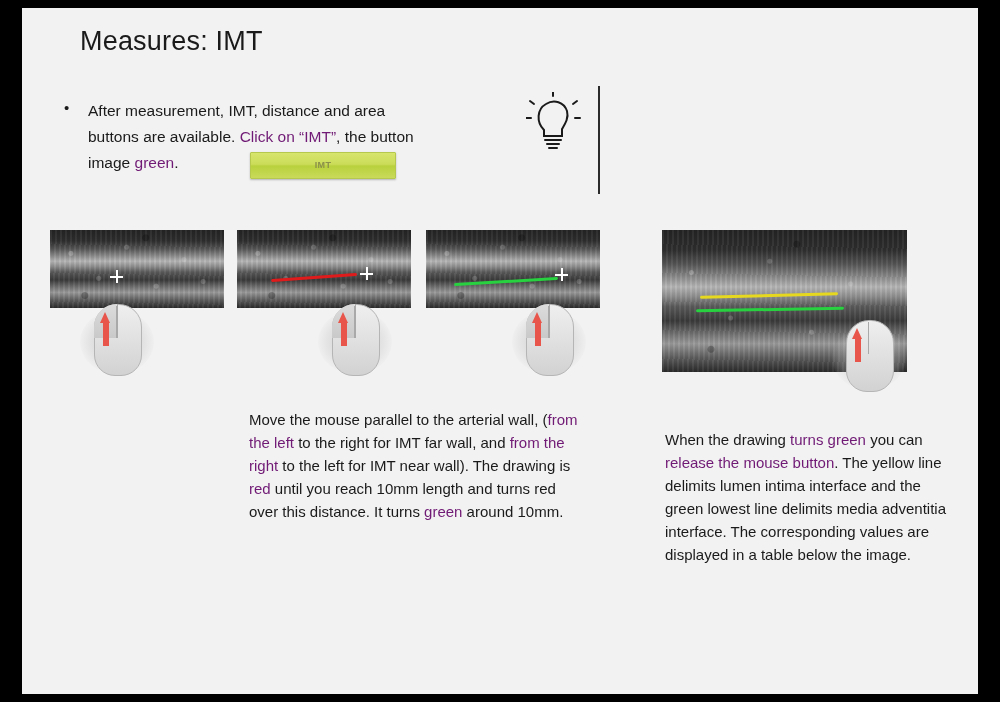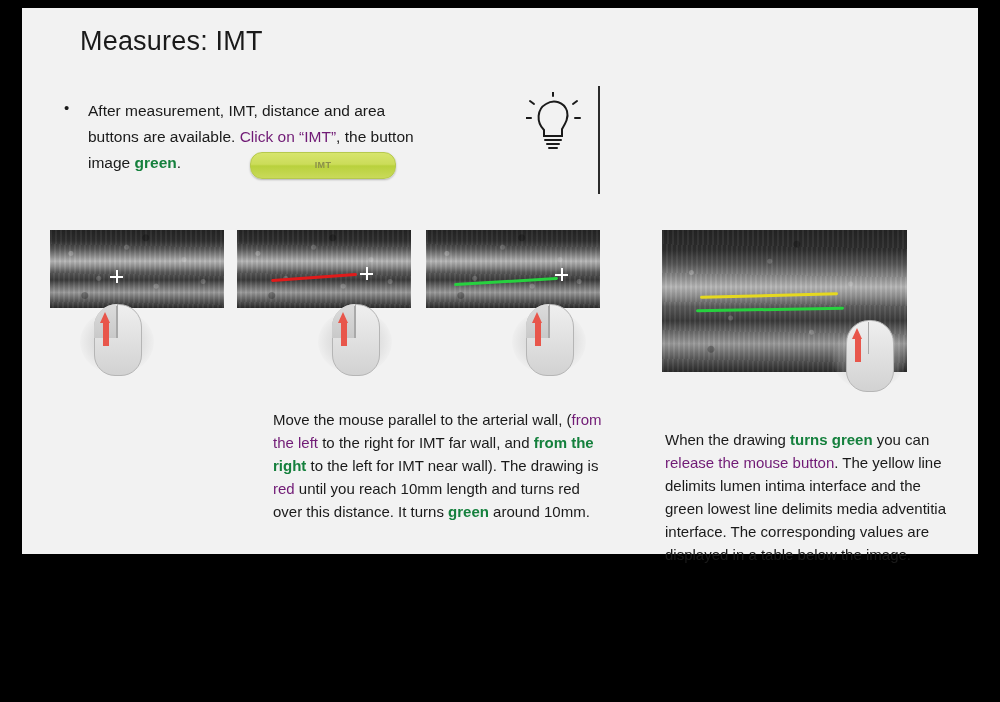--- a/index.html
+++ b/index.html
@@ -11,21 +11,21 @@
     width: 1000px;
     height: 702px;
     overflow: hidden;
     font-family: "Liberation Sans", sans-serif;
   }
   .slide {
     position: absolute;
     left: 22px;
     top: 8px;
     width: 956px;
-    height: 546px;
+    height: 686px;
     background: #f2f2f2;
   }
   .title {
     position: absolute;
     left: 58px;
     top: 18px;
     font-size: 27px;
     color: #1a1a1a;
     letter-spacing: 0.2px;
   }
@@ -44,30 +44,30 @@
     font-size: 15px;
     color: #1a1a1a;
   }
   .bullet-text {
     margin-left: 24px;
     font-size: 15.5px;
     line-height: 26px;
     color: #1a1a1a;
   }
   .red { color: #701a75; }
-  .green { color: #15803d; font-weight: bold; }
+  .green { color: #701a75; }
 
   
   .imt-button {
     position: absolute;
     left: 228px;
     top: 144px;
     width: 144px;
     height: 25px;
-    border-radius: 12px;
+    border-radius: 1px;
     background: linear-gradient(to bottom, #d7e56d 0%, #cbdc59 45%, #b9d13c 52%, #c9da5a 100%);
     border: 1px solid #b6c94e;
     box-shadow: 0 1px 2px rgba(0,0,0,0.25);
     color: #8a8f4a;
     font-size: 9px;
     font-weight: bold;
     letter-spacing: 0.4px;
     text-align: center;
     line-height: 25px;
   }
@@ -338,21 +338,21 @@
       <div class="body"></div>
       <div class="split"></div>
       <div class="arrow">
           <div class="head"></div>
           <div class="stem"></div>
         </div>
     </div>
   </div>
 
 
-  <div class="caption" style="left:251px; top:400px; width:330px;">
+  <div class="caption" style="left:227px; top:400px; width:330px;">
     <span>Move the mouse parallel to the arterial wall, (</span><span class="red">from the left</span><span> to the right for IMT far wall, and </span><span class="green">from the right</span><span> to the left for IMT near wall). The drawing is </span><span class="red">red</span><span> until you reach 10mm length and turns red over this distance. It turns </span><span class="green">green</span><span> around 10mm.</span>
   </div>
 
   <div class="caption" style="left:643px; top:420px; width:290px;">
     <span>When the drawing </span><span class="green">turns green</span><span> you can </span><span class="red">release the mouse button</span><span>. The yellow line delimits lumen intima interface and the green lowest line delimits media adventitia interface. The corresponding values are displayed in a table below the image.</span>
   </div>
 
 </div>
 
 </body></html>

